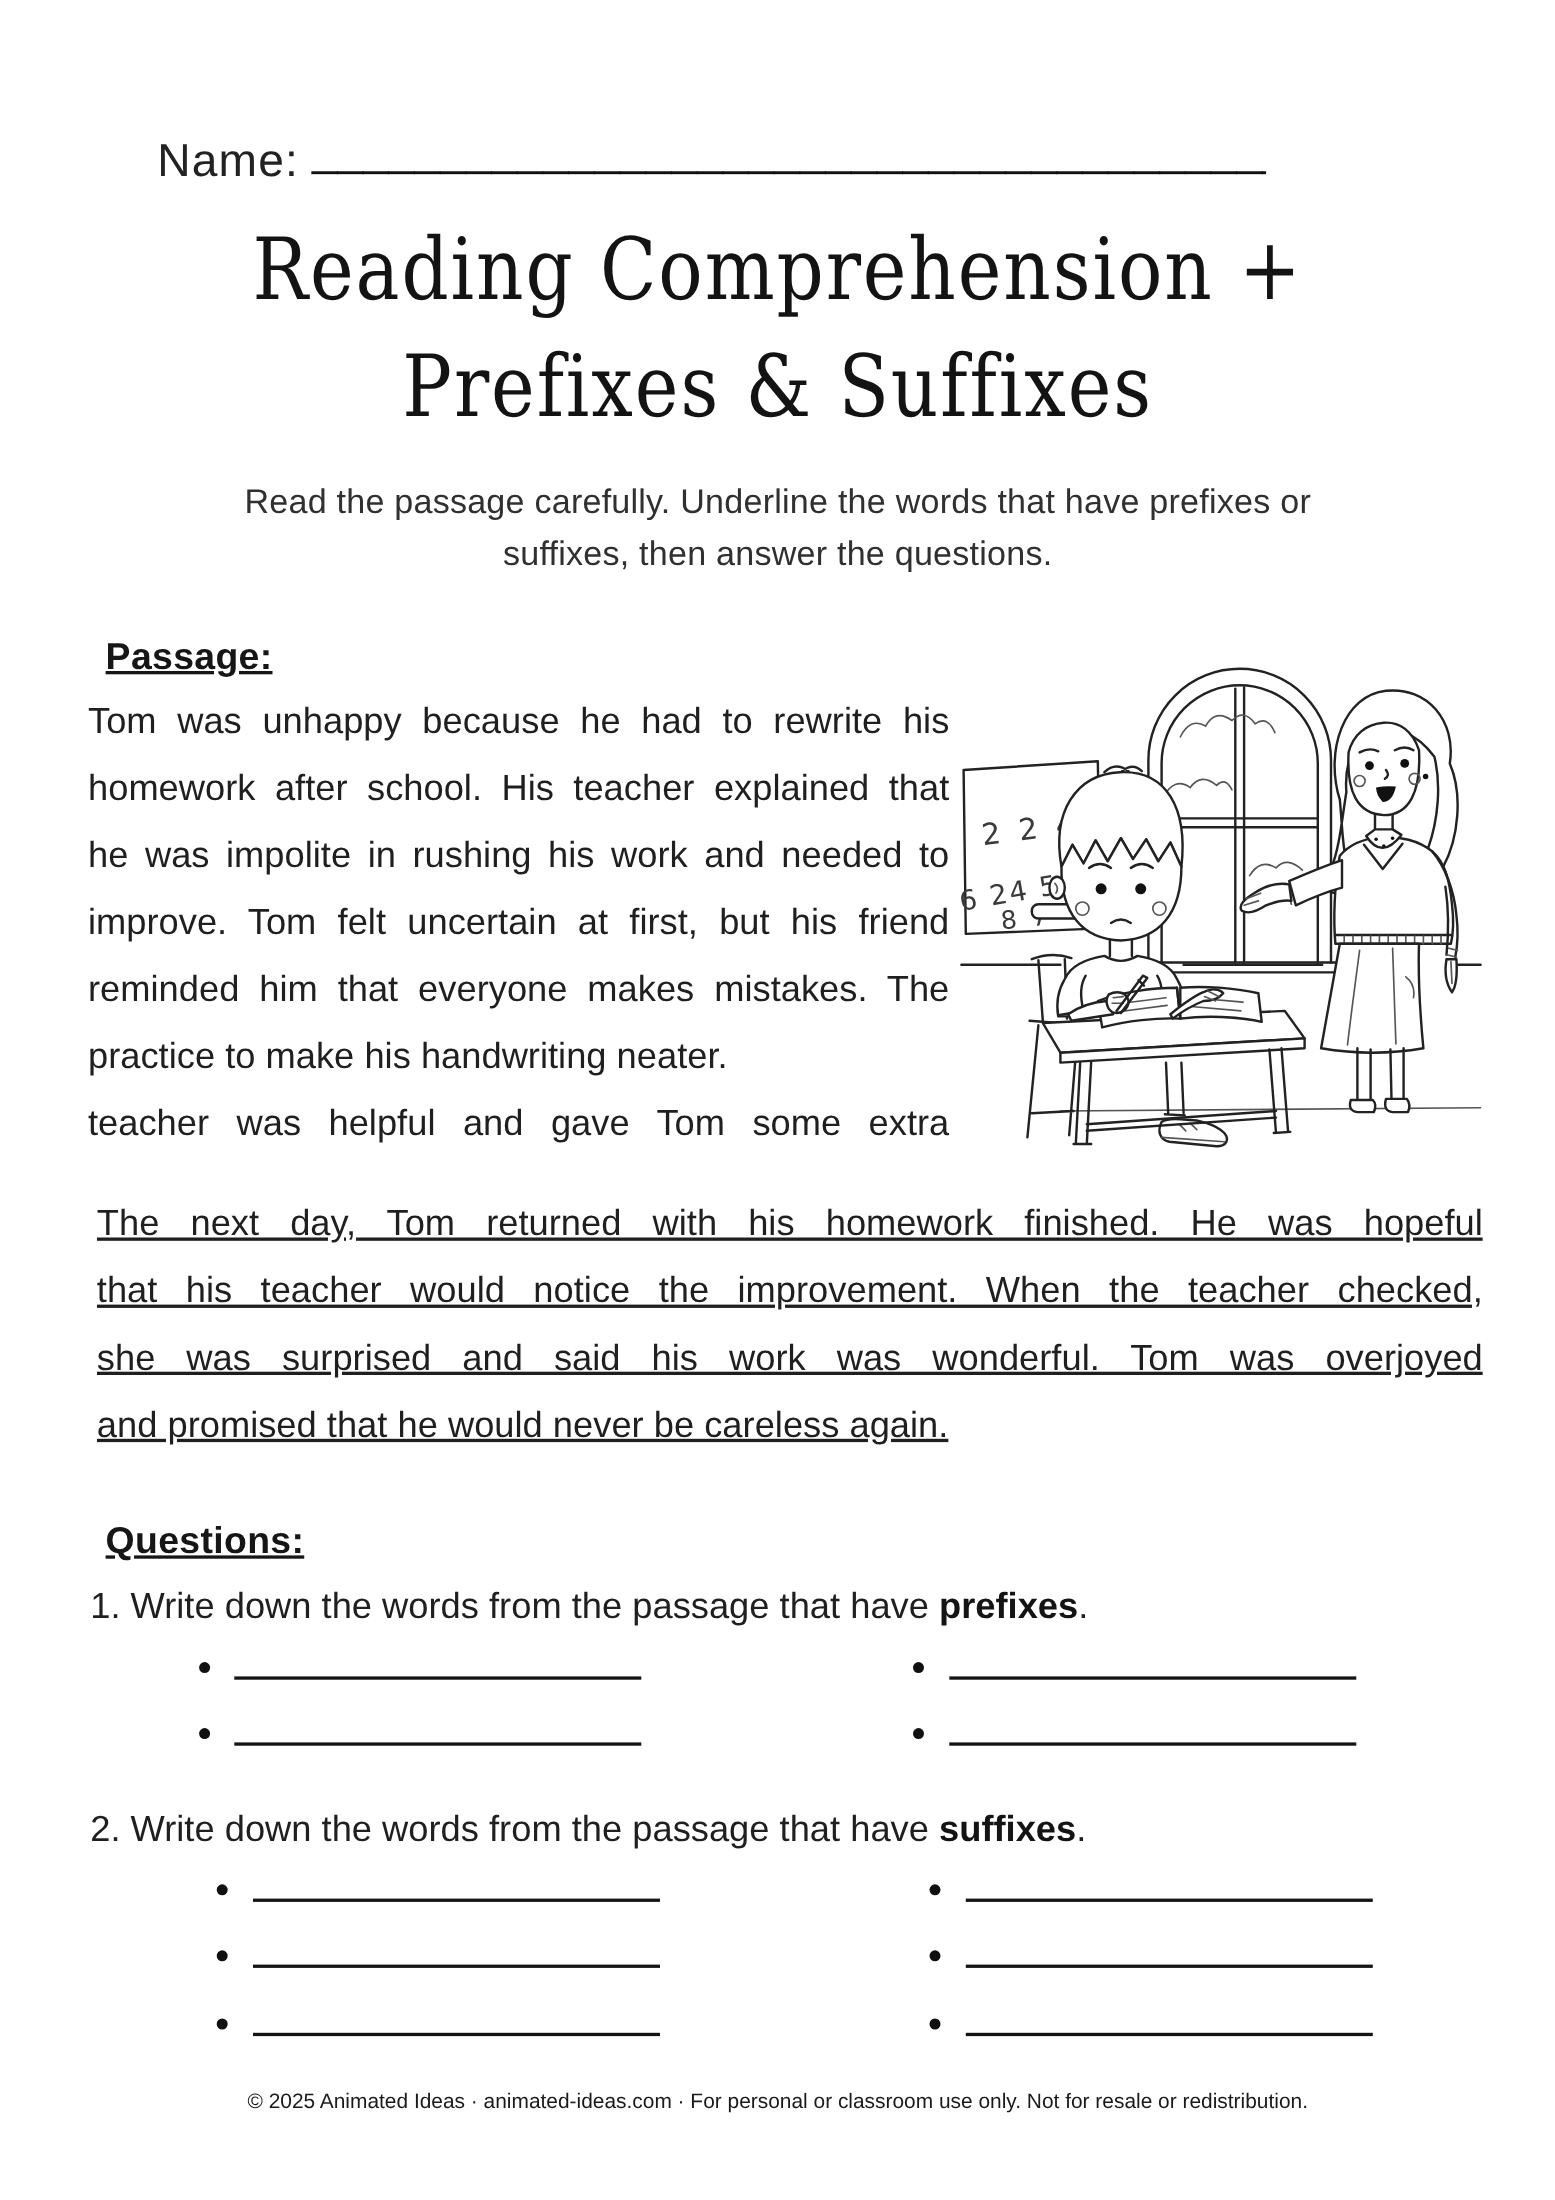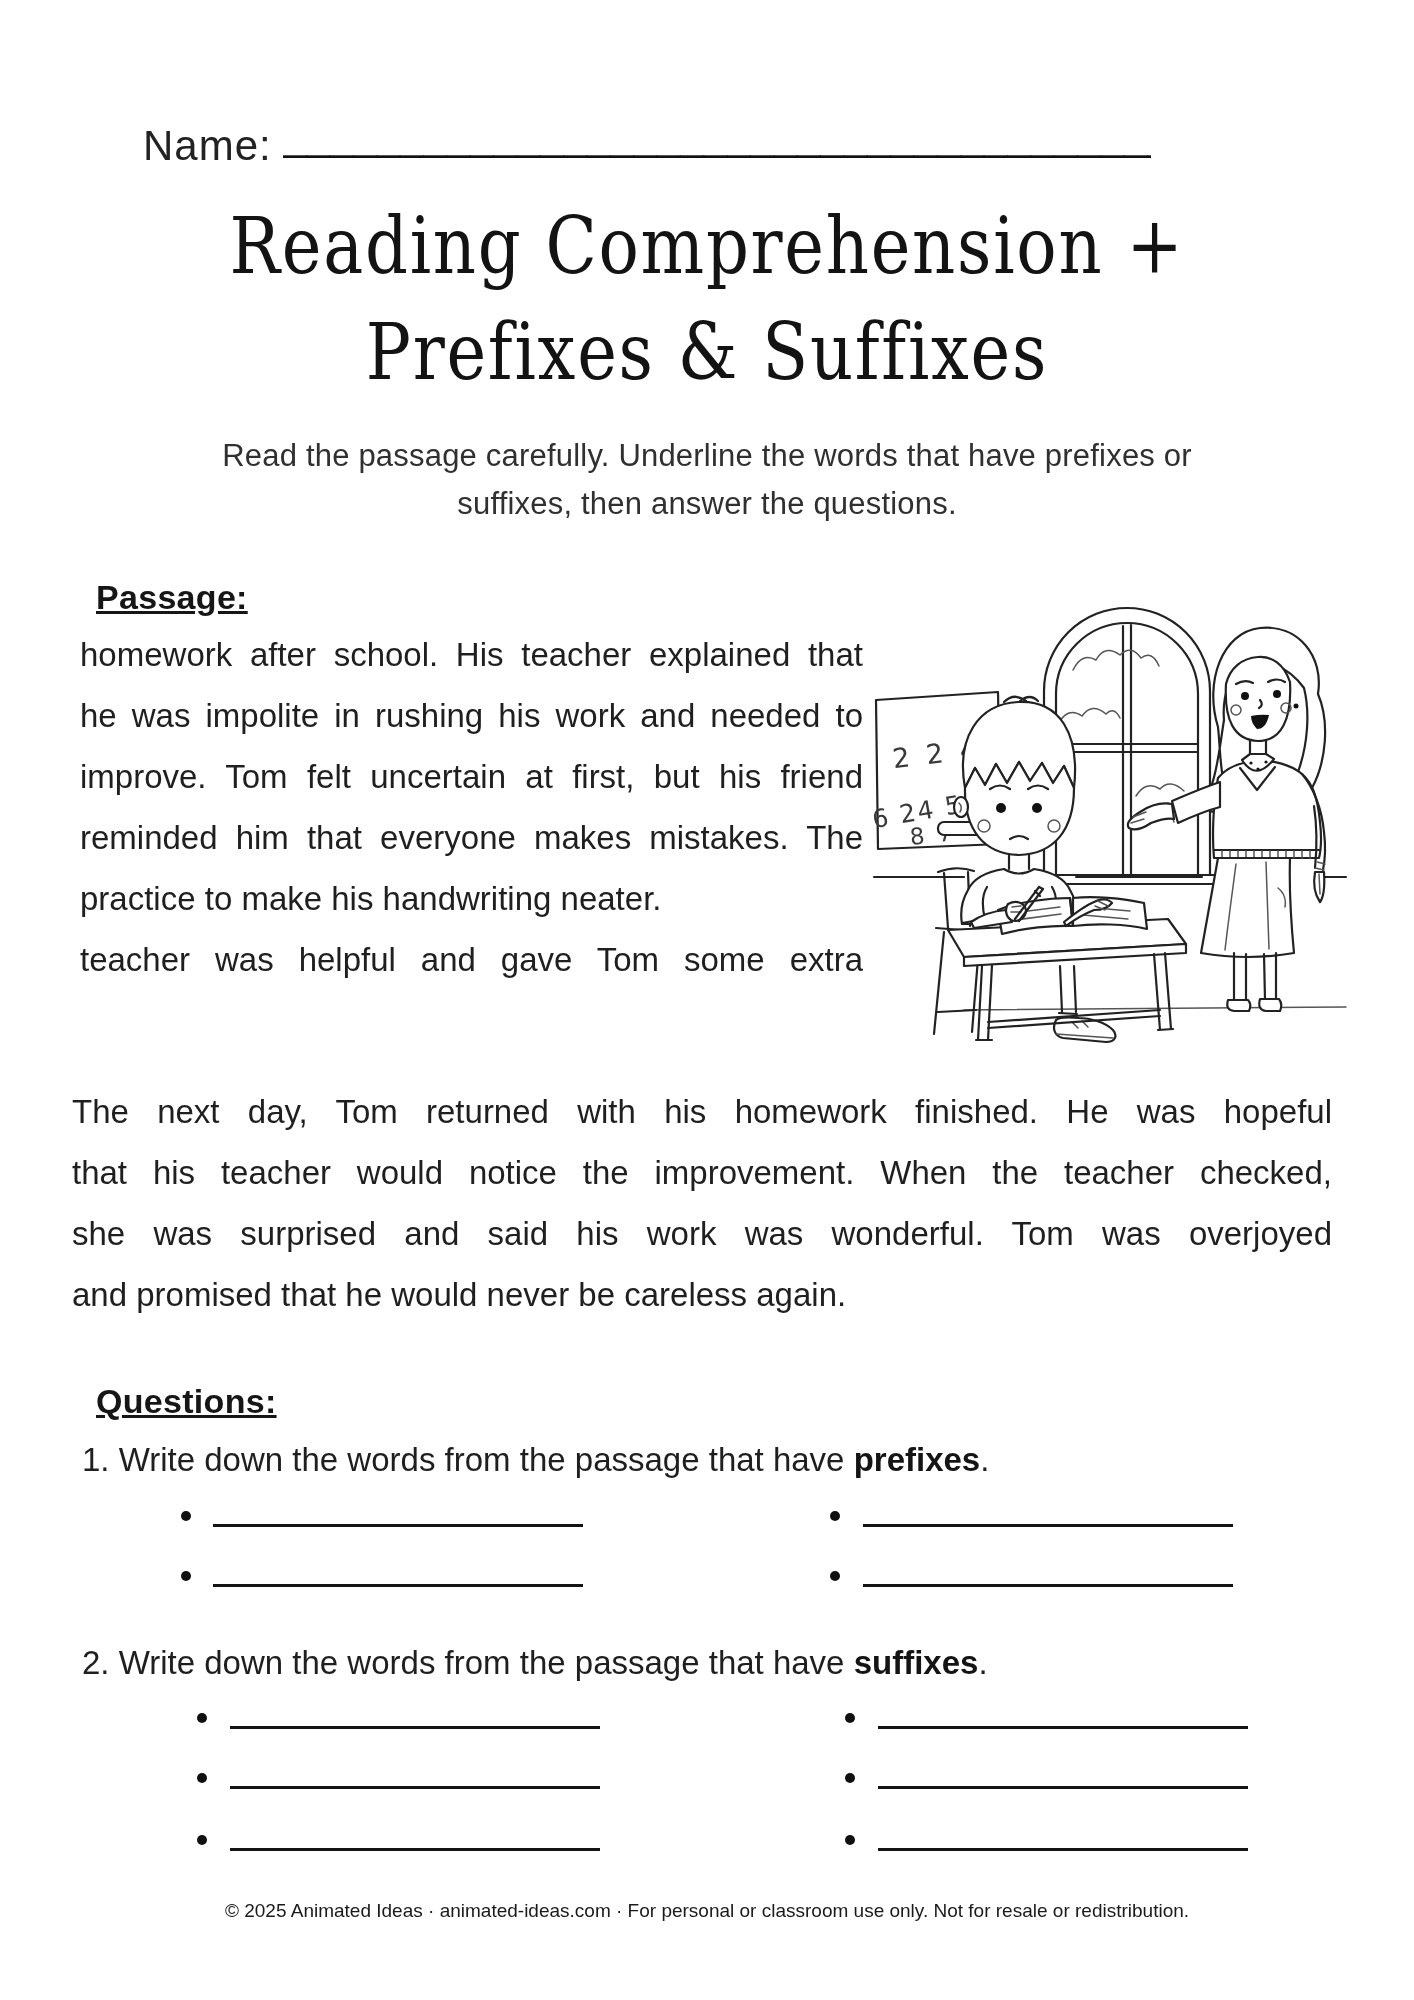--- a/index.html
+++ b/index.html
@@ -74,20 +74,21 @@
     <div class="title-line l1">Reading Comprehension +</div>
     <div class="title-line l2">Prefixes &amp; Suffixes</div>
   </div>
 
   <div class="abs instr l1">Read the passage carefully. Underline the words that have prefixes or</div>
   <div class="abs instr l2">suffixes, then answer the questions.</div>
 
   <div class="abs sec-label" style="left:96px;top:578px;">Passage:</div>
 
   <div class="abs para" style="left:80px;top:624px;width:783px;">
+    <div class="jline">Tom was unhappy because he had to rewrite his</div>
     <div class="jline">homework after school. His teacher explained that</div>
     <div class="jline">he was impolite in rushing his work and needed to</div>
     <div class="jline">improve. Tom felt uncertain at first, but his friend</div>
     <div class="jline">reminded him that everyone makes mistakes. The</div>
     <div class="jline last">practice to make his handwriting neater.</div>
     <div class="jline">teacher was helpful and gave Tom some extra</div>
   </div>
 
   <div class="abs illus">
     <svg width="482" height="465" viewBox="0 0 482 465">
@@ -202,21 +203,21 @@
         <path class="lnw" d="M 103,330 C 113,323 126,319 138,318 L 144,330 C 132,332 118,334 106,336 Z"></path>
         <path class="lnw" d="M 140,312 C 148,308 156,310 158,318 C 158,326 150,331 143,328 C 137,324 137,316 140,312 Z"></path>
         <path class="thin" d="M 144,315 L 153,314 M 143,320 L 153,320"></path>
         <path class="ln" d="M 147,327 L 171,295 M 151,329 L 175,297 M 171,295 L 175,297 M 167,299 L 172,304"></path>
         <path class="lnw" d="M 196,330 C 206,322 216,314 226,310 C 233,306 241,307 244,311 C 240,316 233,318 226,318 C 216,322 206,328 198,334 Z"></path>
         <path class="thin" d="M 230,309 L 240,314 M 227,314 L 237,318"></path>
       </g>
     </svg>
   </div>
 
-  <div class="abs para" style="left:72px;top:1081px;width:1260px;">
+  <div class="abs para" style="left:88px;top:1081px;width:1260px;text-decoration:underline;">
     <div class="jline">The next day, Tom returned with his homework finished. He was hopeful</div>
     <div class="jline">that his teacher would notice the improvement. When the teacher checked,</div>
     <div class="jline">she was surprised and said his work was wonderful. Tom was overjoyed</div>
     <div class="jline last">and promised that he would never be careless again.</div>
   </div>
 
   <div class="abs sec-label" style="left:96px;top:1382px;">Questions:</div>
 
   <div class="abs q-line" style="left:82px;top:1441px;">
     <span>1.</span>

